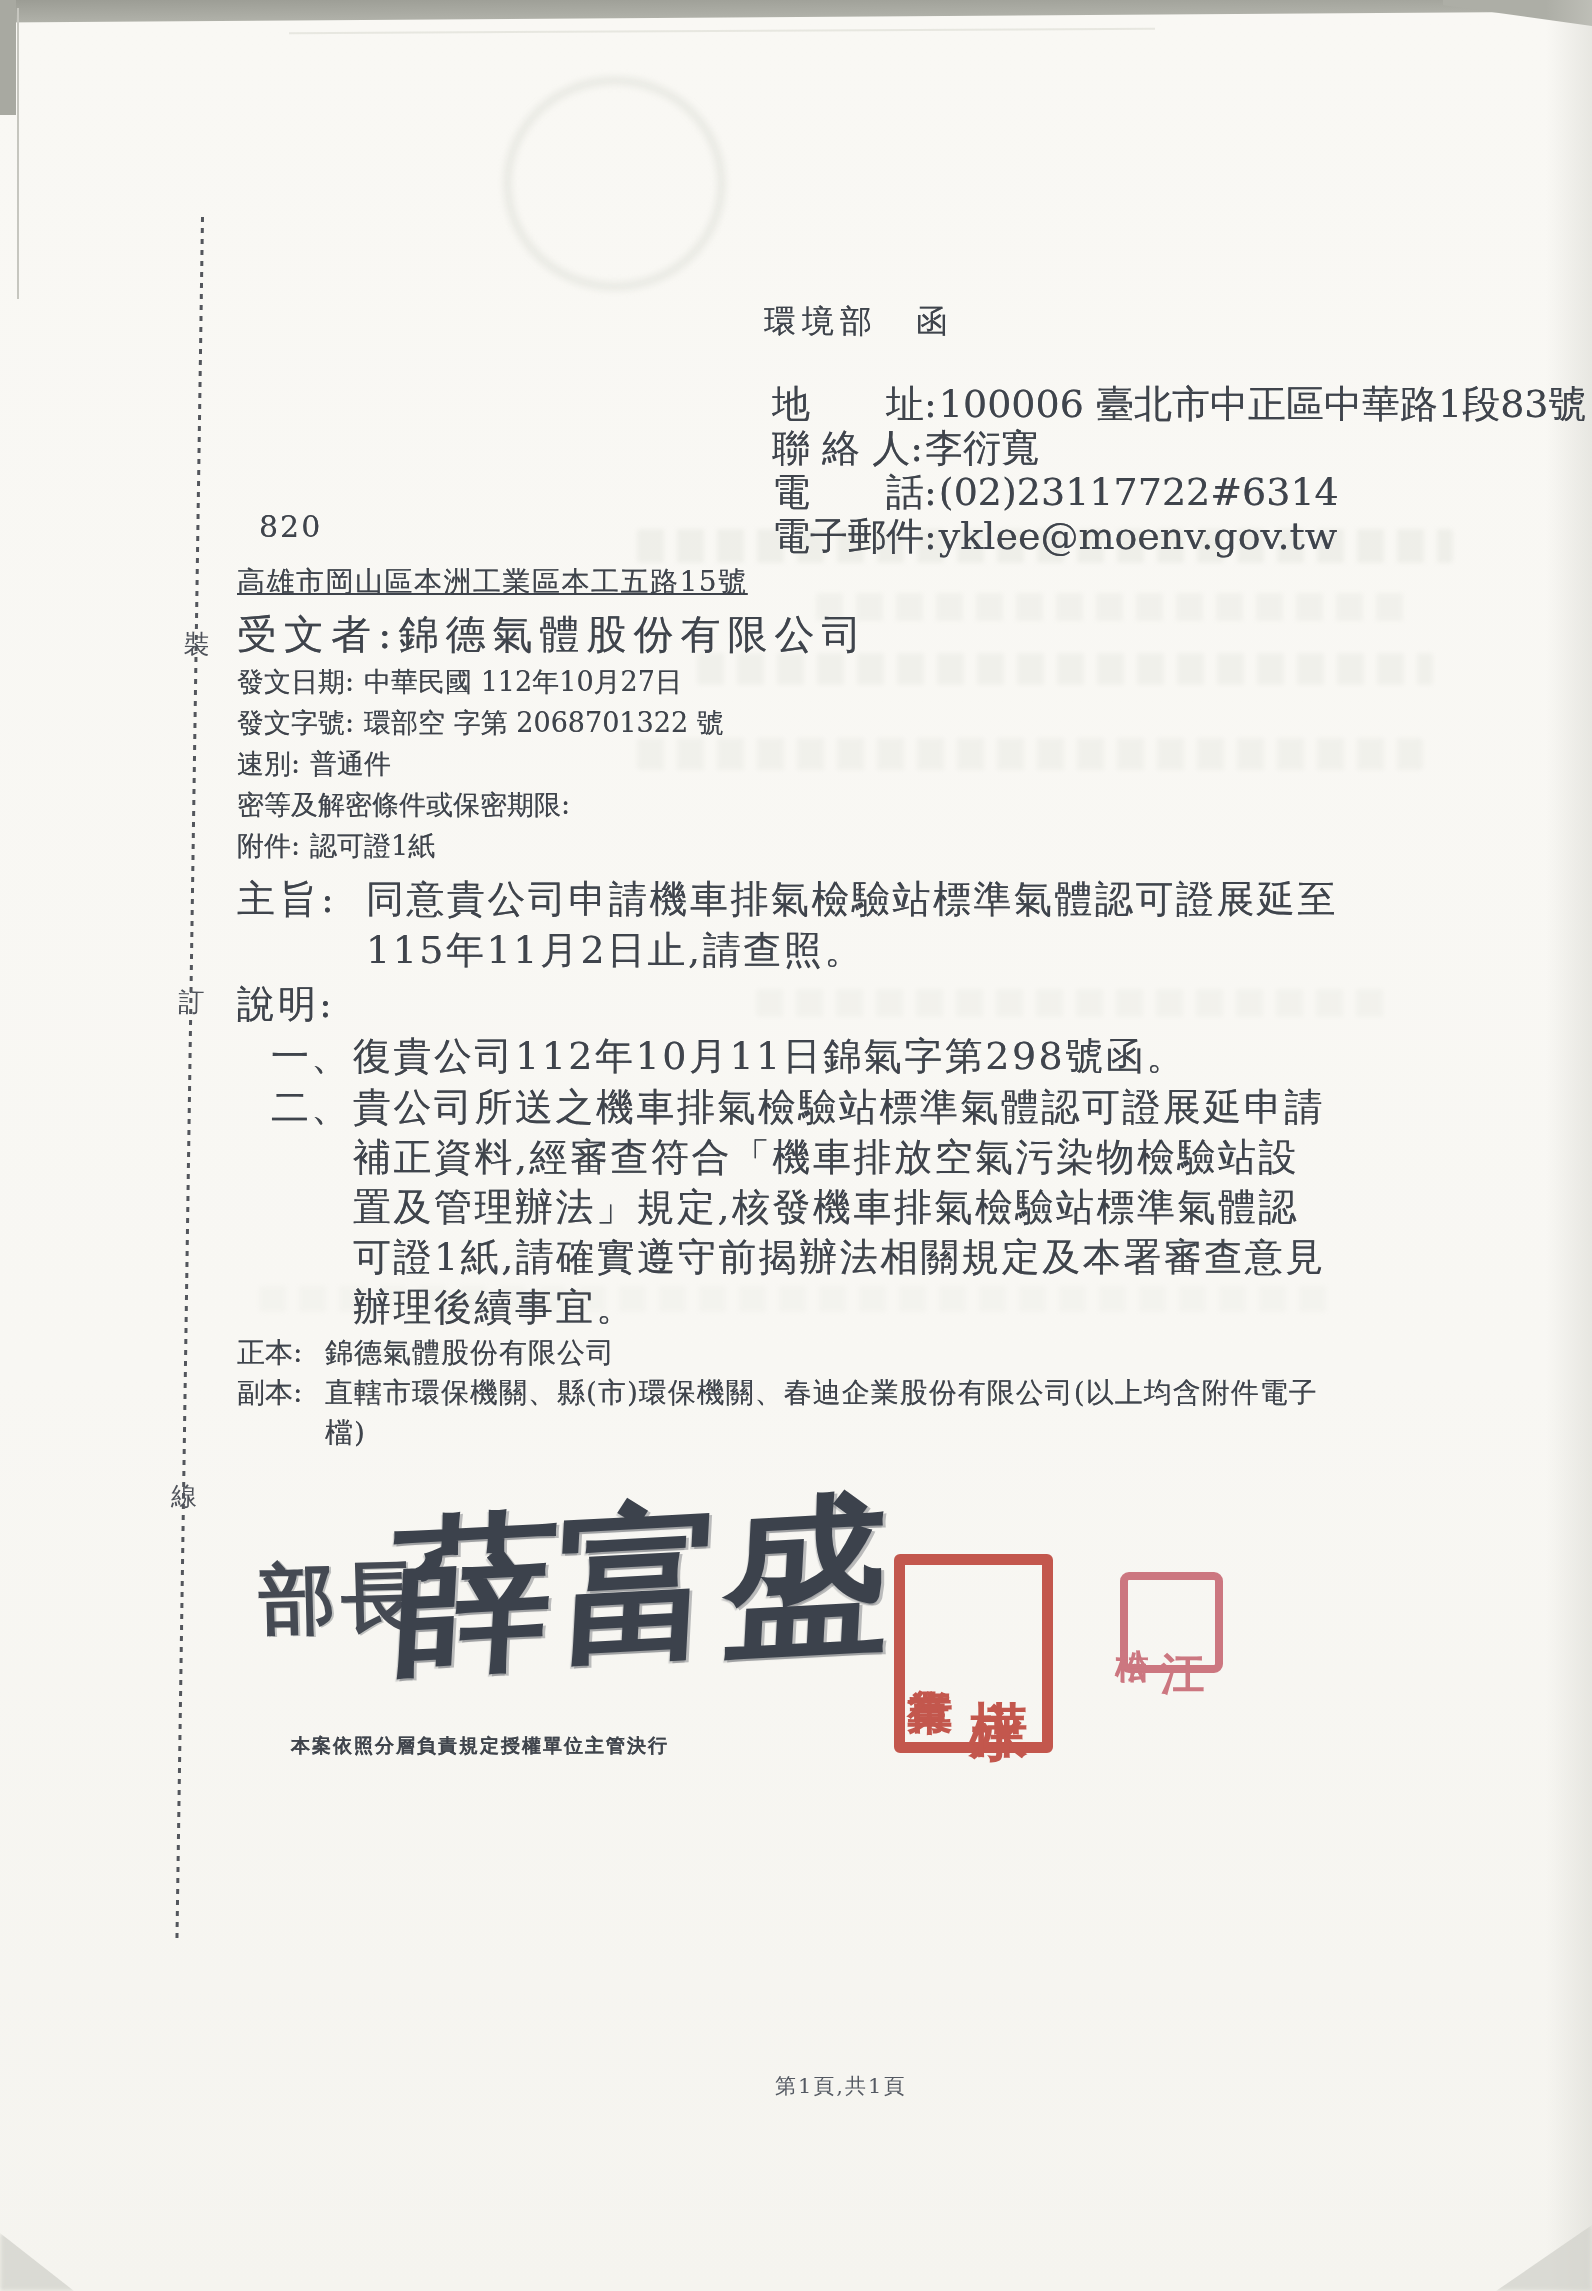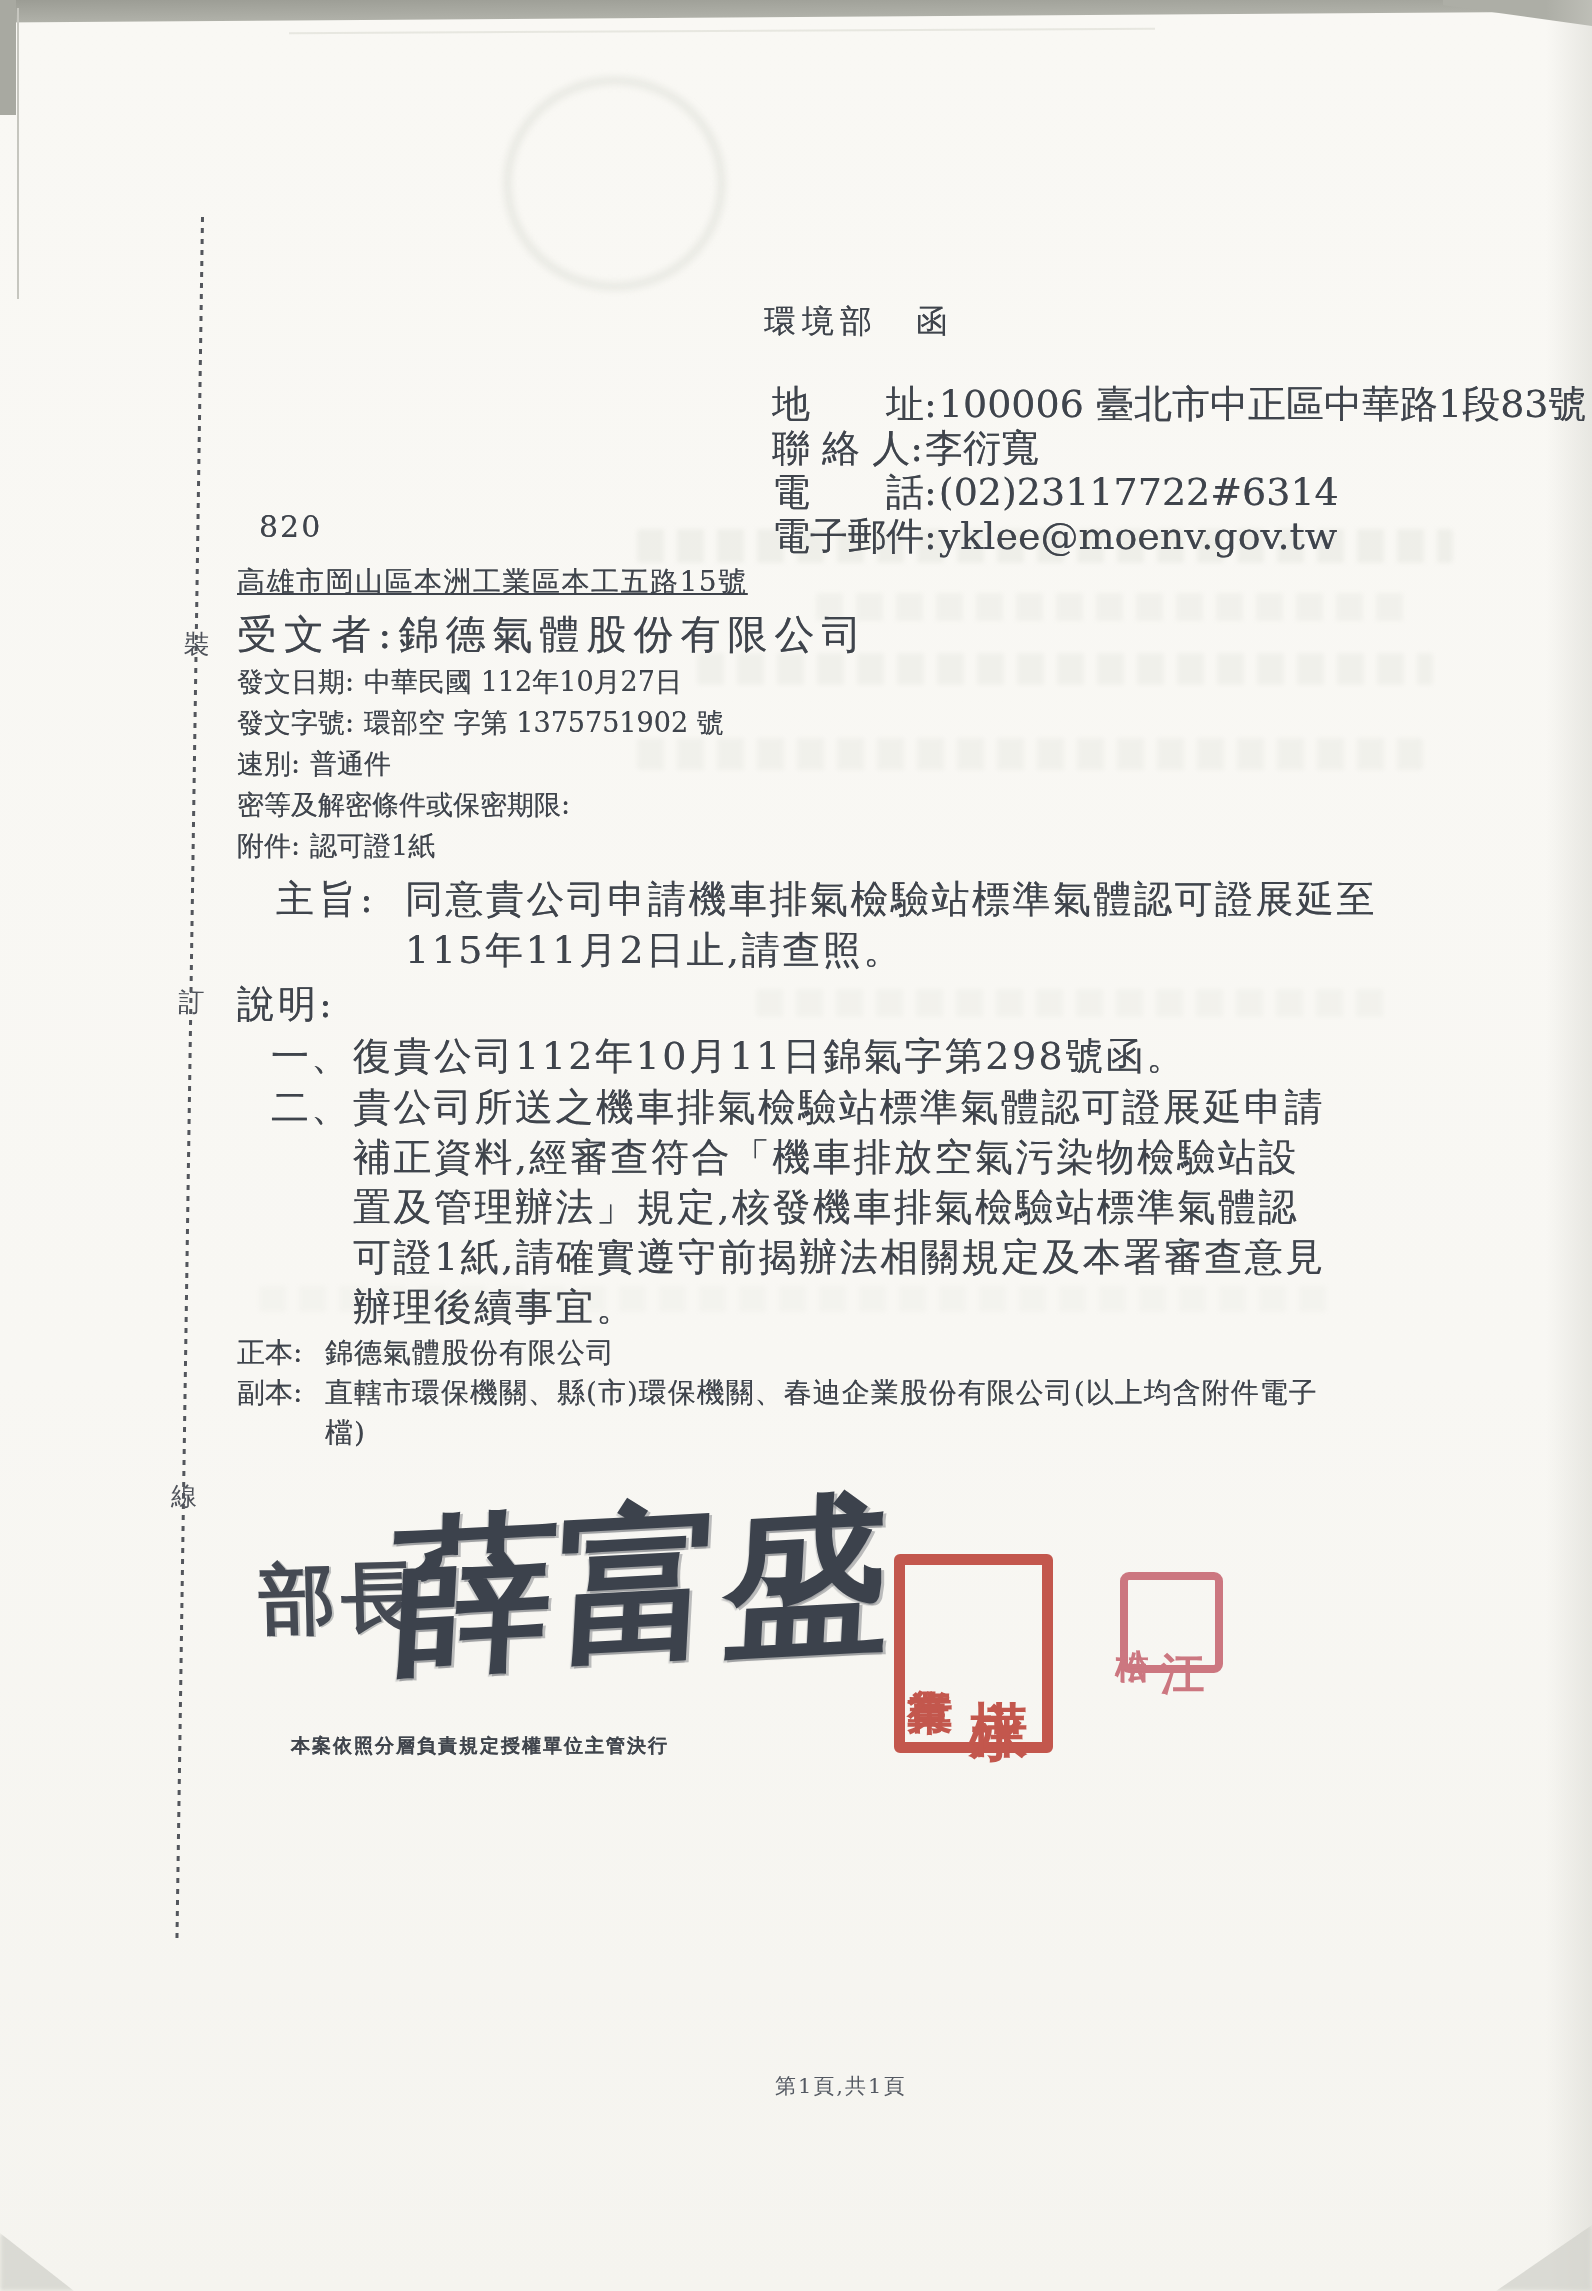--- a/index.html
+++ b/index.html
@@ -37,21 +37,21 @@
 
   
   #postal-code{top:509px;left:259px;font-size:30px;letter-spacing:2px;}
   #recipient-address{top:563px;left:237px;font-size:28px;letter-spacing:1.5px;text-decoration:underline;}
   #recipient-row{top:607px;left:237px;font-size:40px;letter-spacing:7px;}
   #meta-block{top:661px;left:237px;font-size:27px;line-height:41px;}
   #meta-block .val{margin-left:10px;}
 
   
   #subject-row{top:874px;left:237px;font-size:38px;}
-  #subject-row .lbl{flex:none;width:129px;letter-spacing:4px;margin-left:39px;}
+  #subject-row .lbl{flex:none;width:129px;letter-spacing:4px;}
   #subject-row .txt{width:1104px;letter-spacing:2.5px;line-height:51px;}
   #explain-label{top:979px;left:237px;font-size:38px;letter-spacing:3px;}
   .explain-item{left:271px;font-size:38px;}
   .explain-item .no{flex:none;width:82px;letter-spacing:2px;}
   .explain-item .txt{width:1090px;letter-spacing:2.5px;line-height:50px;}
   #explain-item-1{top:1031px;}
   #explain-item-2{top:1082px;}
 
   
   #copies{top:1333px;left:237px;font-size:28px;line-height:40px;}
@@ -122,21 +122,21 @@
     <span>錦德氣體股份有限公司</span>
   </div>
 
   <div class="abs ink" id="meta-block">
     <div class="row">
         <span class="lbl">發文日期:</span>
         <span class="val">中華民國 112年10月27日</span>
       </div>
     <div class="row">
         <span class="lbl">發文字號:</span>
-        <span class="val">環部空 字第 1375751902 號</span>
+        <span class="val">環部空 字第 2068701322 號</span>
       </div>
     <div class="row">
         <span class="lbl">速別:</span>
         <span class="val">普通件</span>
       </div>
     <div class="row">
         <span class="lbl">密等及解密條件或保密期限:</span>
         <span class="val"></span>
       </div>
     <div class="row">

